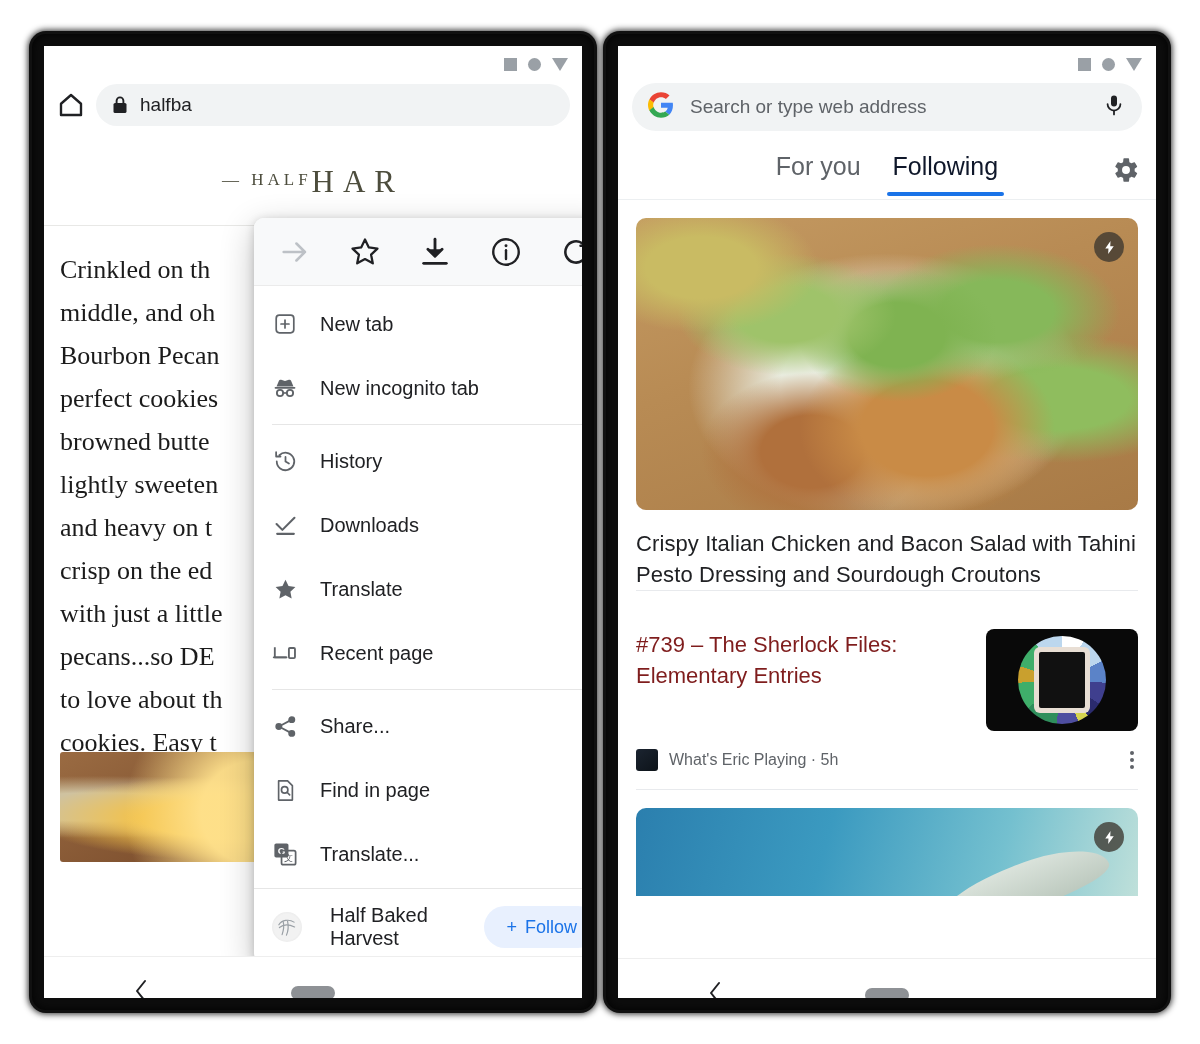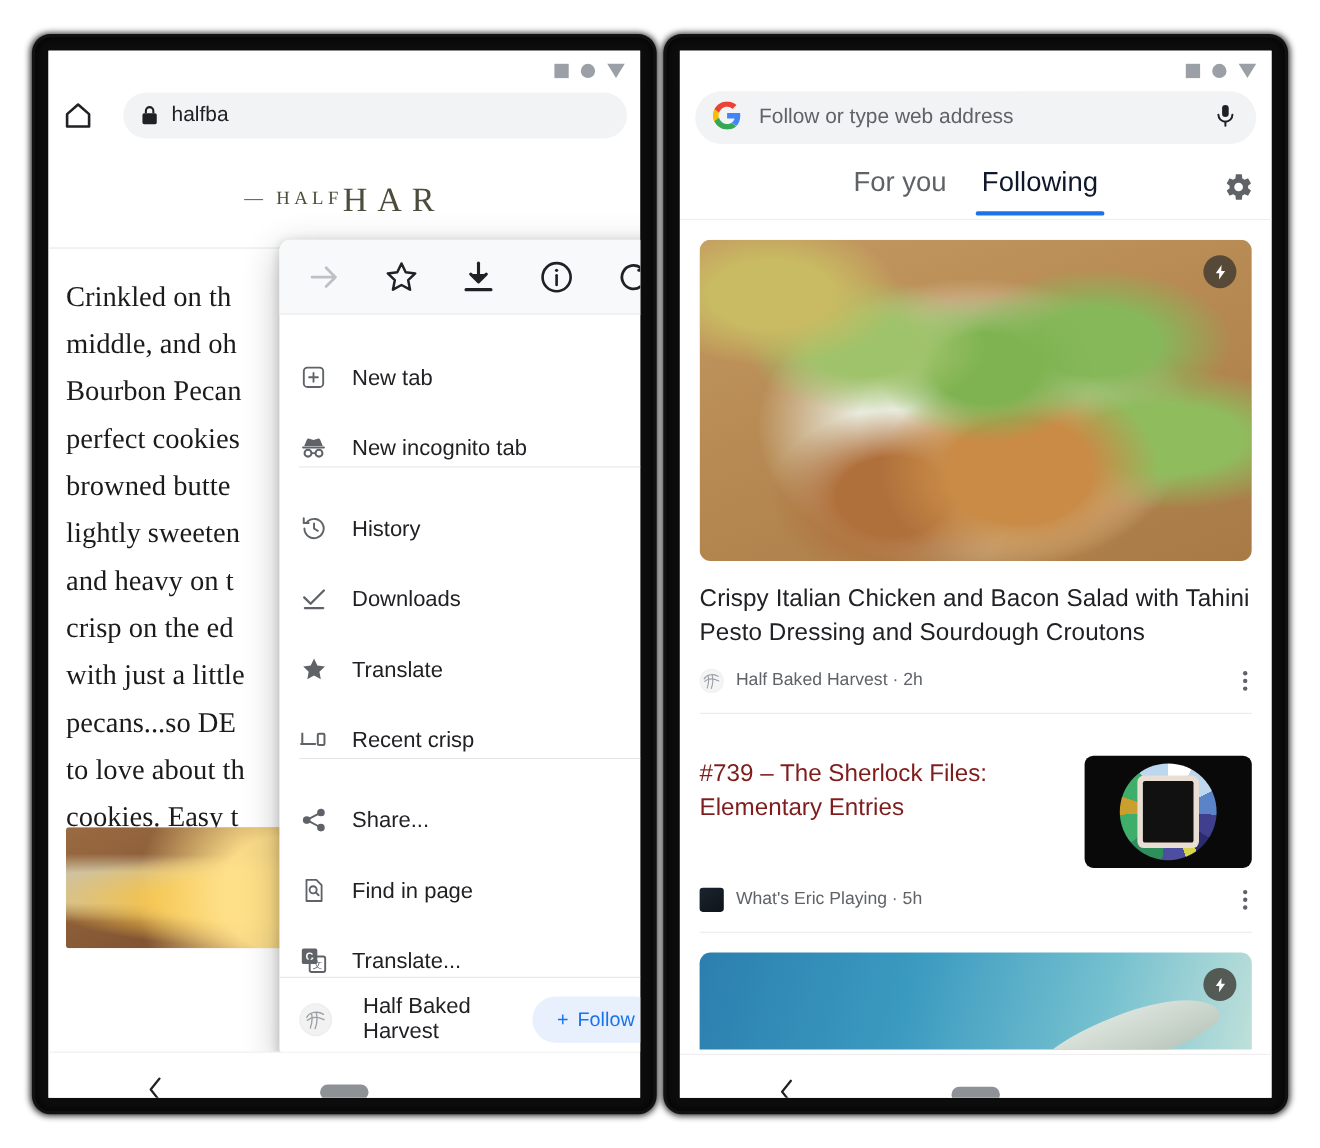--- a/index.html
+++ b/index.html
@@ -38,21 +38,21 @@
     justify-content: flex-end; gap: 11px; padding: 6px 14px 0 0;
     background: #fff;
   }
   .sb-sq { width: 13px; height: 13px; background: #9aa0a6; }
   .sb-ci { width: 13px; height: 13px; background: #9aa0a6; border-radius: 50%; }
   .sb-tr { width: 0; height: 0; border-left: 8px solid transparent;
            border-right: 8px solid transparent; border-top: 13px solid #9aa0a6; }
 
   
   .ltoolbar {
-    height: 58px; display: flex; align-items: center; gap: 26px;
+    height: 58px; display: flex; align-items: center; gap: 10px;
     padding: 0 12px; background: #fff;
   }
   .home-ic { width: 30px; height: 30px; flex: none; }
   .omnibox {
     flex: 1; height: 42px; background: #f1f3f4; border-radius: 21px;
     display: flex; align-items: center; gap: 12px; padding: 0 16px;
     font-size: 19px; color: #202124; overflow: hidden; white-space: nowrap;
   }
   .lock-ic { width: 16px; height: 18px; flex: none; }
 
@@ -90,21 +90,21 @@
     box-shadow: 0 2px 10px rgba(0,0,0,.18), 0 10px 34px rgba(0,0,0,.24);
     overflow: hidden; z-index: 5;
   }
   .menu-icons {
     height: 68px; display: flex; align-items: center; justify-content: space-around;
     background: #f8f9fa; border-bottom: 1px solid #ebebeb; padding: 0 6px;
   }
   .menu-icons svg { display: block; }
   .menu-list { padding: 6px 0 0 0; }
   .mi {
-    height: 64px; display: flex; align-items: flex-end; gap: 22px; padding: 0 18px;
+    height: 64px; display: flex; align-items: center; gap: 22px; padding: 0 18px;
     font-size: 20px; color: #202124;
   }
   .mi .ic { width: 26px; height: 26px; flex: none; display:flex; align-items:center; justify-content:center; }
   .mi-div { height: 1px; background: #e6e6e6; margin: 4px 18px; }
   .mi-div.full { margin: 2px 0; }
   .follow-row {
     height: 72px; display: flex; align-items: center; gap: 28px; padding: 0 18px;
     font-size: 20px; color: #202124;
   }
   .pub-av {
@@ -363,21 +363,21 @@
             </div>
 
             <div class="mi">
               <span class="ic">
                 <svg width="26" height="26" viewBox="0 0 24 24" fill="none" stroke="#5f6368" stroke-width="1.7" stroke-linejoin="round">
                   <path d="M2.6 6.6 V16 H13.4"></path>
                   <path d="M1.6 16 H13.4" stroke-linecap="round"></path>
                   <rect x="15.6" y="7.4" width="5.6" height="9.4" rx="1"></rect>
                 </svg>
               </span>
-              <span>Recent crisp</span>
+              <span>Recent page</span>
             </div>
 
             <div class="mi-div"></div>
 
             <div class="mi">
               <span class="ic">
                 <svg width="25" height="25" viewBox="0 0 24 24" fill="none" stroke="#5f6368" stroke-width="1.7">
                   <circle cx="18" cy="5.4" r="2.5" fill="#5f6368"></circle>
                   <circle cx="5.6" cy="12" r="2.5" fill="#5f6368"></circle>
                   <circle cx="18" cy="18.6" r="2.5" fill="#5f6368"></circle>
@@ -454,21 +454,21 @@
       <div class="rtoolbar">
         <div class="search-pill">
           <span>
             <svg width="26" height="26" viewBox="0 0 48 48">
               <path fill="#EA4335" d="M24 9.5c3.5 0 6.6 1.2 9 3.6l6.7-6.7C35.6 2.6 30.2.5 24 .5 14.6.5 6.5 5.9 2.6 13.8l7.8 6.1C12.3 14 17.6 9.5 24 9.5z"></path>
               <path fill="#4285F4" d="M46.1 24.5c0-1.6-.1-3.1-.4-4.5H24v9h12.4c-.5 2.9-2.2 5.3-4.6 6.9l7.6 5.9c4.4-4.1 6.7-10.1 6.7-17.3z"></path>
               <path fill="#FBBC05" d="M10.4 28.6c-.5-1.4-.8-2.9-.8-4.6s.3-3.2.8-4.6l-7.8-6.1C1 16.5 0 20.1 0 24s1 7.5 2.6 10.7l7.8-6.1z"></path>
               <path fill="#34A853" d="M24 47.5c6.2 0 11.5-2.1 15.3-5.6l-7.6-5.9c-2.1 1.4-4.8 2.2-7.7 2.2-6.4 0-11.7-4.5-13.6-10.6l-7.8 6.1C6.5 42.1 14.6 47.5 24 47.5z"></path>
             </svg>
           </span>
-          <span class="ph">Follow or type web address</span>
+          <span class="ph">Search or type web address</span>
           <span>
             <svg width="24" height="24" viewBox="0 0 24 24" fill="none" stroke="#202124" stroke-width="1.8" stroke-linecap="round">
               <rect x="9" y="2.4" width="6" height="11" rx="3" fill="#202124" stroke="none"></rect>
               <path d="M5.6 11.2 a6.4 6.4 0 0 0 12.8 0"></path>
               <path d="M12 17.6 V21.4"></path>
             </svg>
           </span>
         </div>
       </div>
 
@@ -486,36 +486,20 @@
 
         <div class="card">
           <div class="hero">
             <span class="amp">
               <svg width="15" height="15" viewBox="0 0 24 24" fill="#fff">
                   <path d="M13.6 1.6 5.2 13.4h5.1L9.9 22.4 18.8 10h-5.6z"></path>
                 </svg>
             </span>
           </div>
           <div class="card-title">Crispy Italian Chicken and Bacon Salad with Tahini Pesto Dressing and Sourdough Croutons</div>
-          <div class="card-meta">
-            <span class="meta-av hbh">
-              <svg width="22" height="22" viewBox="0 0 24 24" fill="none" stroke="#9aa0a6" stroke-width="1.1" stroke-linecap="round">
-                <path d="M4.5 10 C7 5.5 14 4.5 18.5 7.5"></path>
-                  <path d="M5 12.5 C9 9 14 9.5 19 12"></path>
-                <path d="M8.5 7 C9.5 11 8.5 16 7.5 19"></path>
-                  <path d="M12.5 6.5 C13.5 11 13 16 11.5 19.5"></path>
-              </svg>
-            </span>
-            <span>Half Baked Harvest · 2h</span>
-            <span class="kebab">
-                <i></i>
-                <i></i>
-                <i></i>
-              </span>
-          </div>
         </div>
 
         <div class="divider"></div>
 
         <div class="card">
           <div class="row2">
             <div class="t">#739 – The Sherlock Files: Elementary Entries</div>
             <div class="thumb2">
               <span class="wheel"></span>
             </div>

